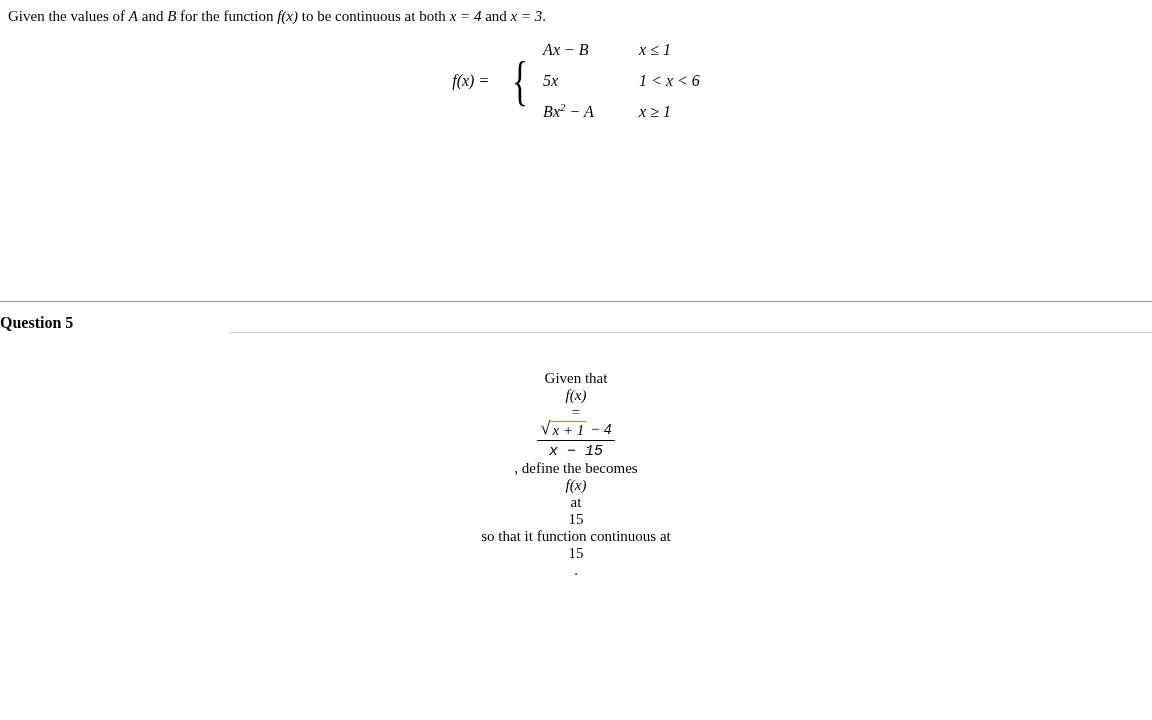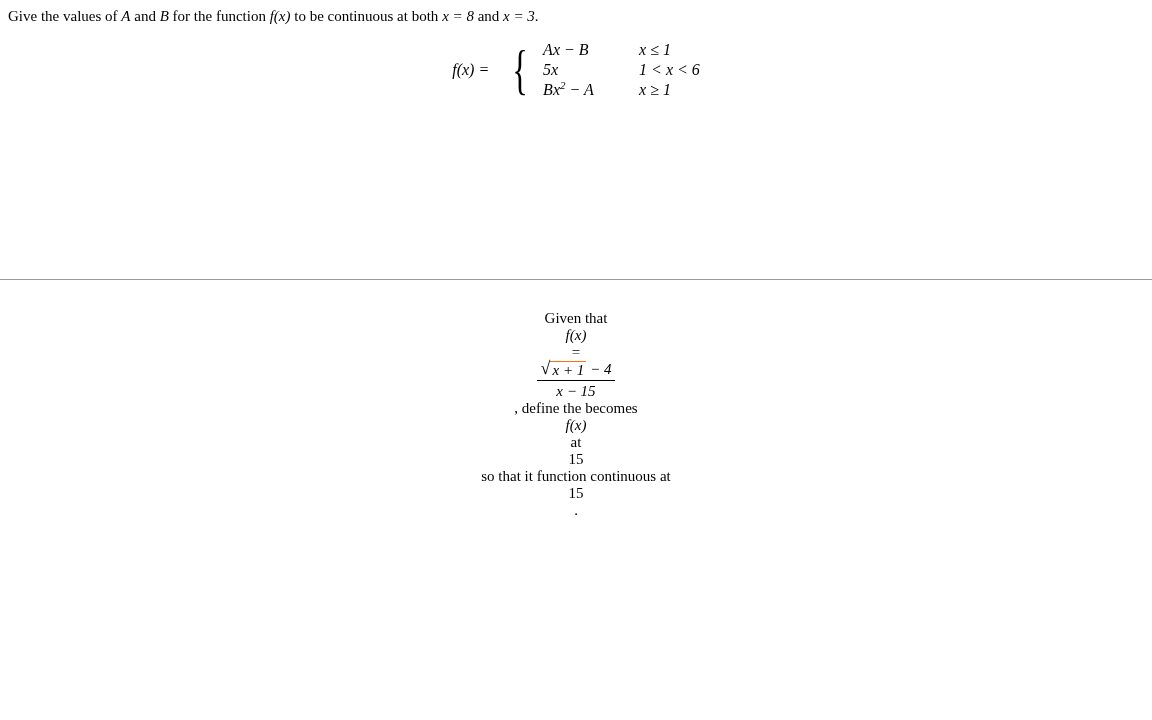--- a/index.html
+++ b/index.html
@@ -35,21 +35,21 @@
       font-size: 54px;
       line-height: 54px;
       font-weight: normal;
       margin-right: 10px;
       font-family: "Times New Roman", serif;
       transform: scaleX(0.6);
     }
     .piecewise-rows {
       display: flex;
       flex-direction: column;
-      gap: 2px;
+      gap: 13px;
     }
     .piecewise-row {
       display: flex;
       align-items: center;
     }
     .piece-expr {
       width: 90px;
       text-align: left;
     }
     .piece-cond {
@@ -99,20 +99,21 @@
       margin: 0 6px;
     }
     .frac-num {
       padding: 0 4px 2px 4px;
       border-bottom: 1px solid #000;
       white-space: nowrap;
     }
     .frac-den {
       padding: 2px 4px 0 4px;
       white-space: nowrap;
+      font-family: Liberation Mono, monospace;
     }
     .sqrt-wrap {
       display: inline-flex;
       align-items: flex-start;
     }
     .sqrt-sym {
       font-size: 18px;
       line-height: 14px;
     }
     .sqrt-arg {
@@ -122,21 +123,21 @@
     }
     .spacer-top {
       height: 150px;
     }
   </style>
 </head>
 <body>
 
 <div class="question-block">
   <div class="prompt-text">
-    <span>Give the values of </span><span class="math-var">A</span><span> and </span><span class="math-var">B</span><span> for the function </span><span class="math-var">f(x)</span><span> to be continuous at both </span><span class="math-var">x = 8</span><span> and </span><span class="math-var">x = 3</span><span>.</span>
+    <span>Given the values of </span><span class="math-var">A</span><span> and </span><span class="math-var">B</span><span> for the function </span><span class="math-var">f(x)</span><span> to be continuous at both </span><span class="math-var">x = 4</span><span> and </span><span class="math-var">x = 3</span><span>.</span>
   </div>
 
   <div class="piecewise-container">
     <span class="math-var fx-label">f(x) = </span>
     <span class="brace">{</span>
     <div class="piecewise-rows">
       <div class="piecewise-row">
         <span class="piece-expr math-var">Ax − B</span>
         <span class="piece-cond math-var">x ≤ 1</span>
       </div>
@@ -150,20 +151,24 @@
       </div>
     </div>
   </div>
 </div>
 
 <div class="spacer-top"></div>
 
 <hr class="divider-strong">
 
 <div class="question5-wrap">
+  <div class="q5-header-row">
+    <div class="q5-header-text">Question 5</div>
+    <div class="q5-header-line"></div>
+  </div>
 
   <div class="q5-content">
     <span>Given that </span>
     <span class="math-var">f(x)</span>
     <span> = </span>
     <span class="fraction">
       <span class="frac-num math-var">
         <span class="sqrt-wrap">
           <span class="sqrt-sym">√</span>
           <span class="sqrt-arg">x + 1</span>

